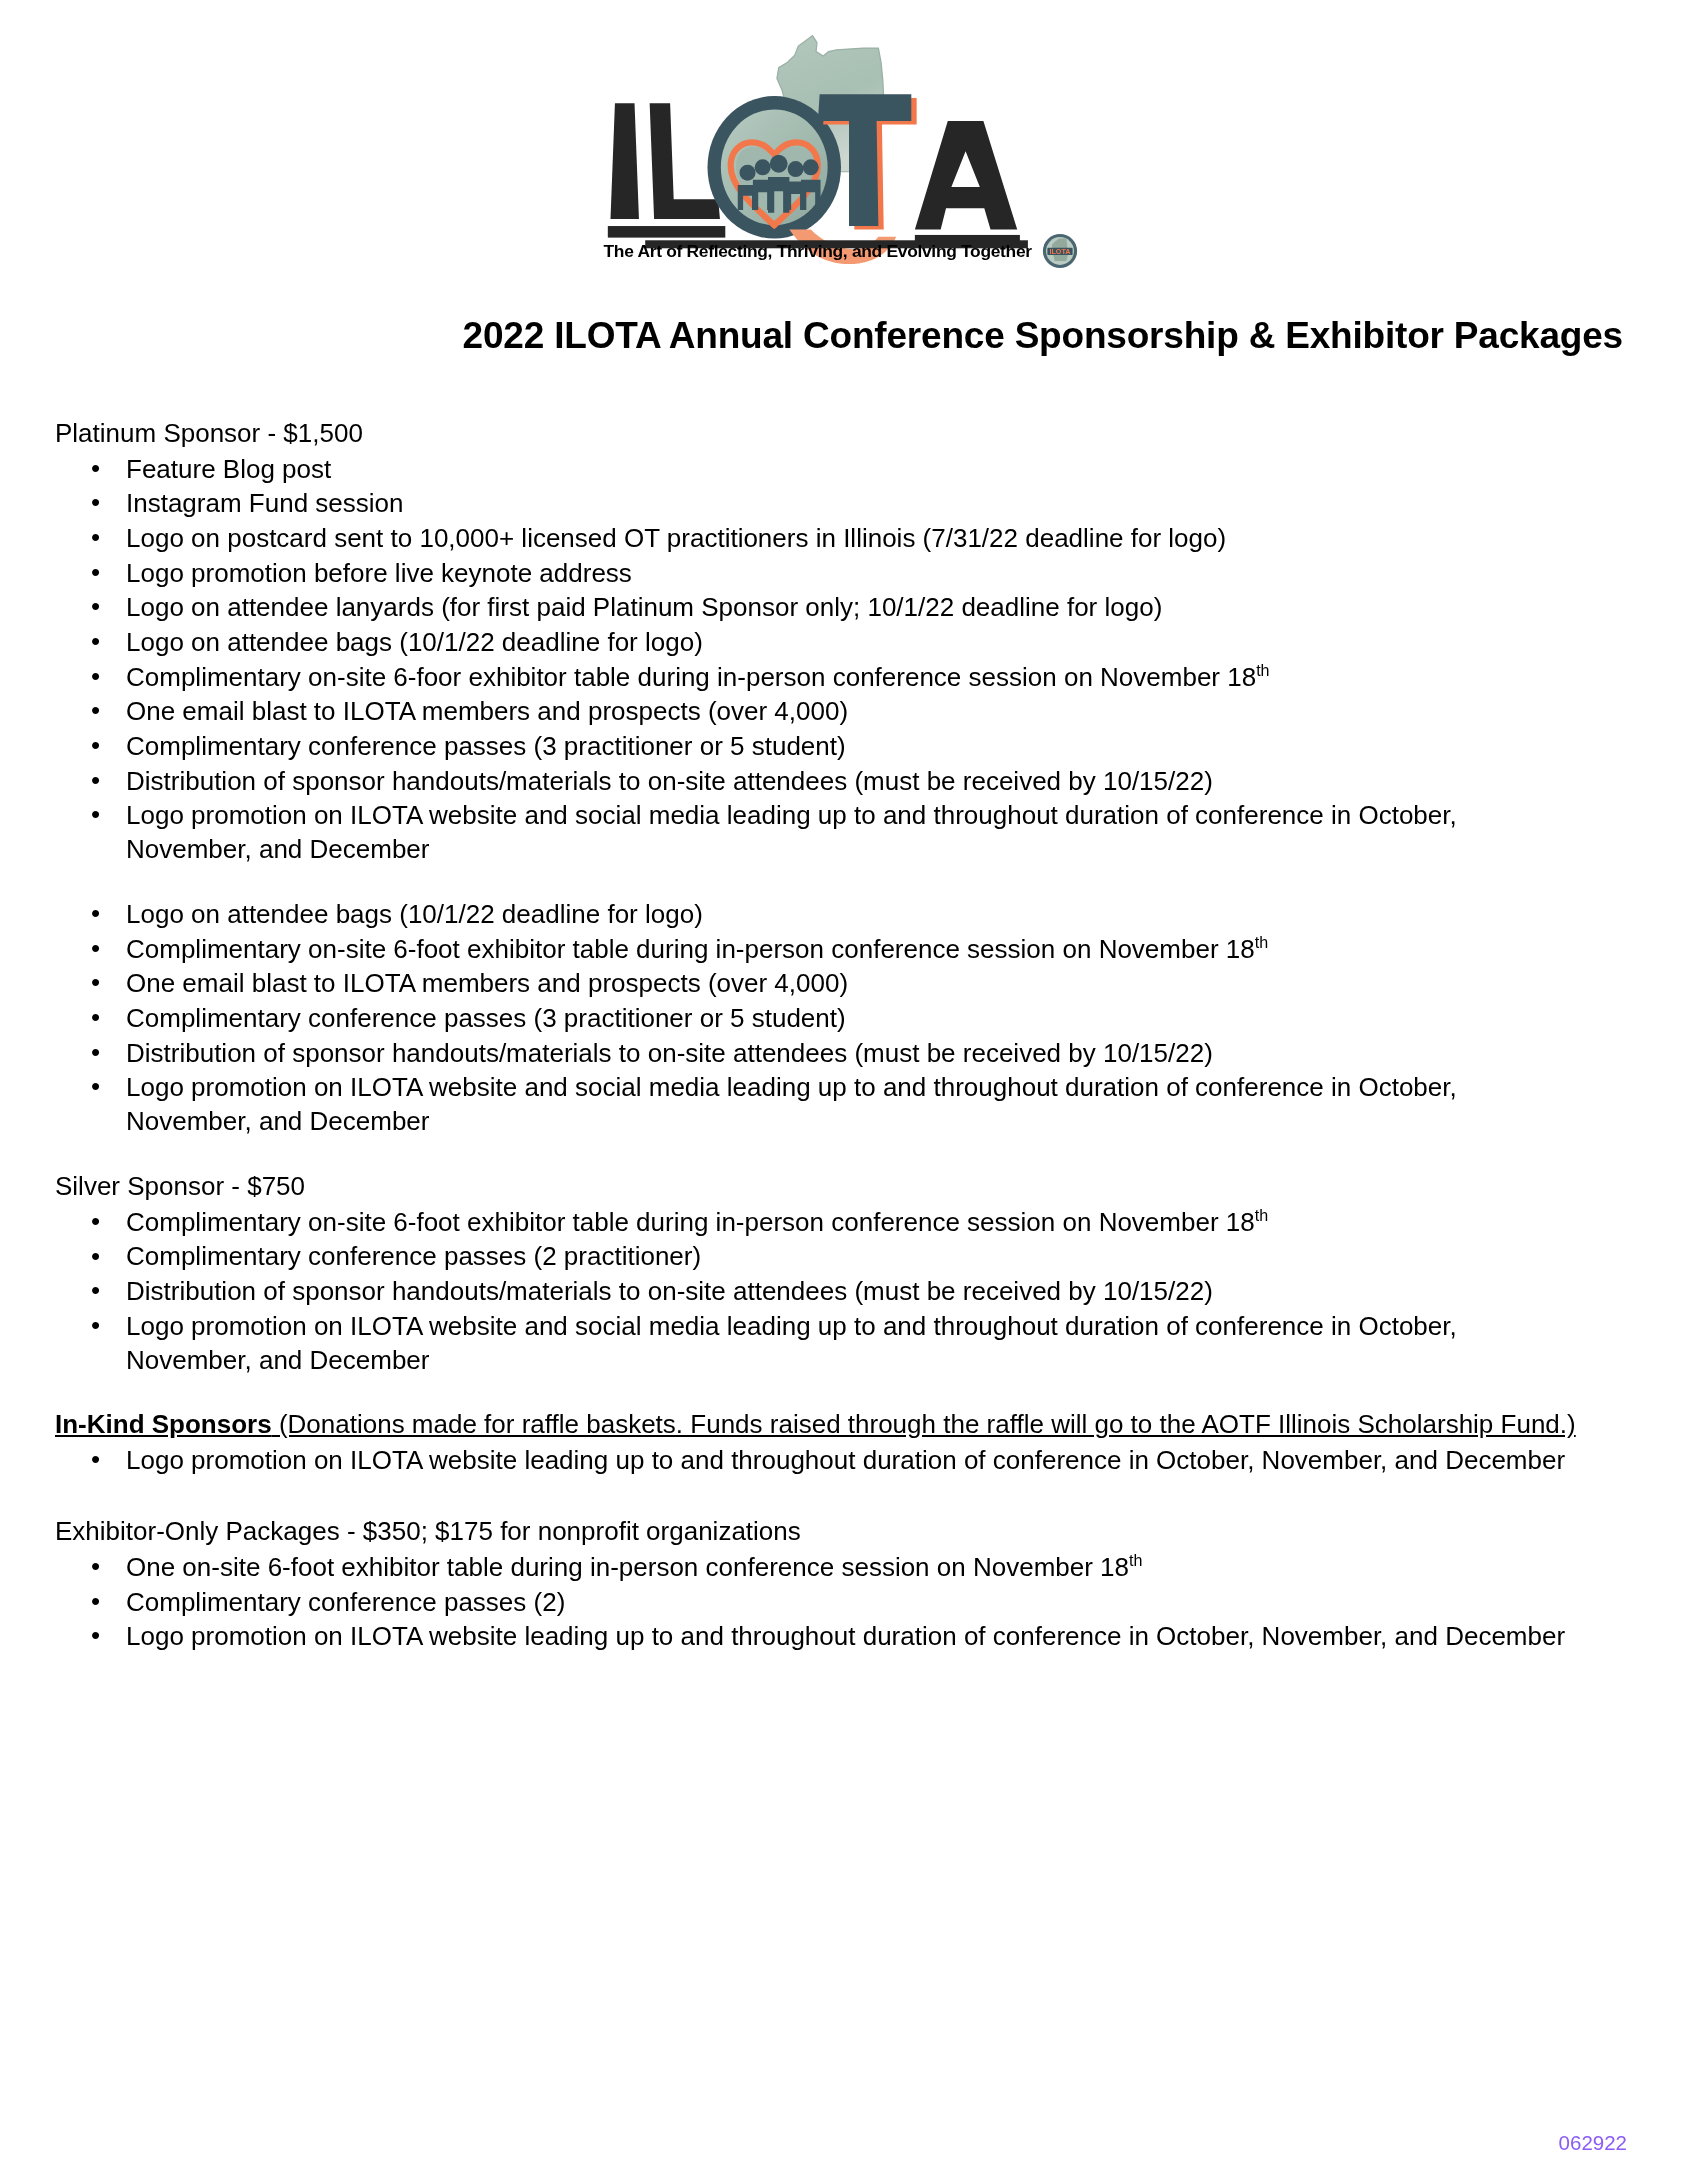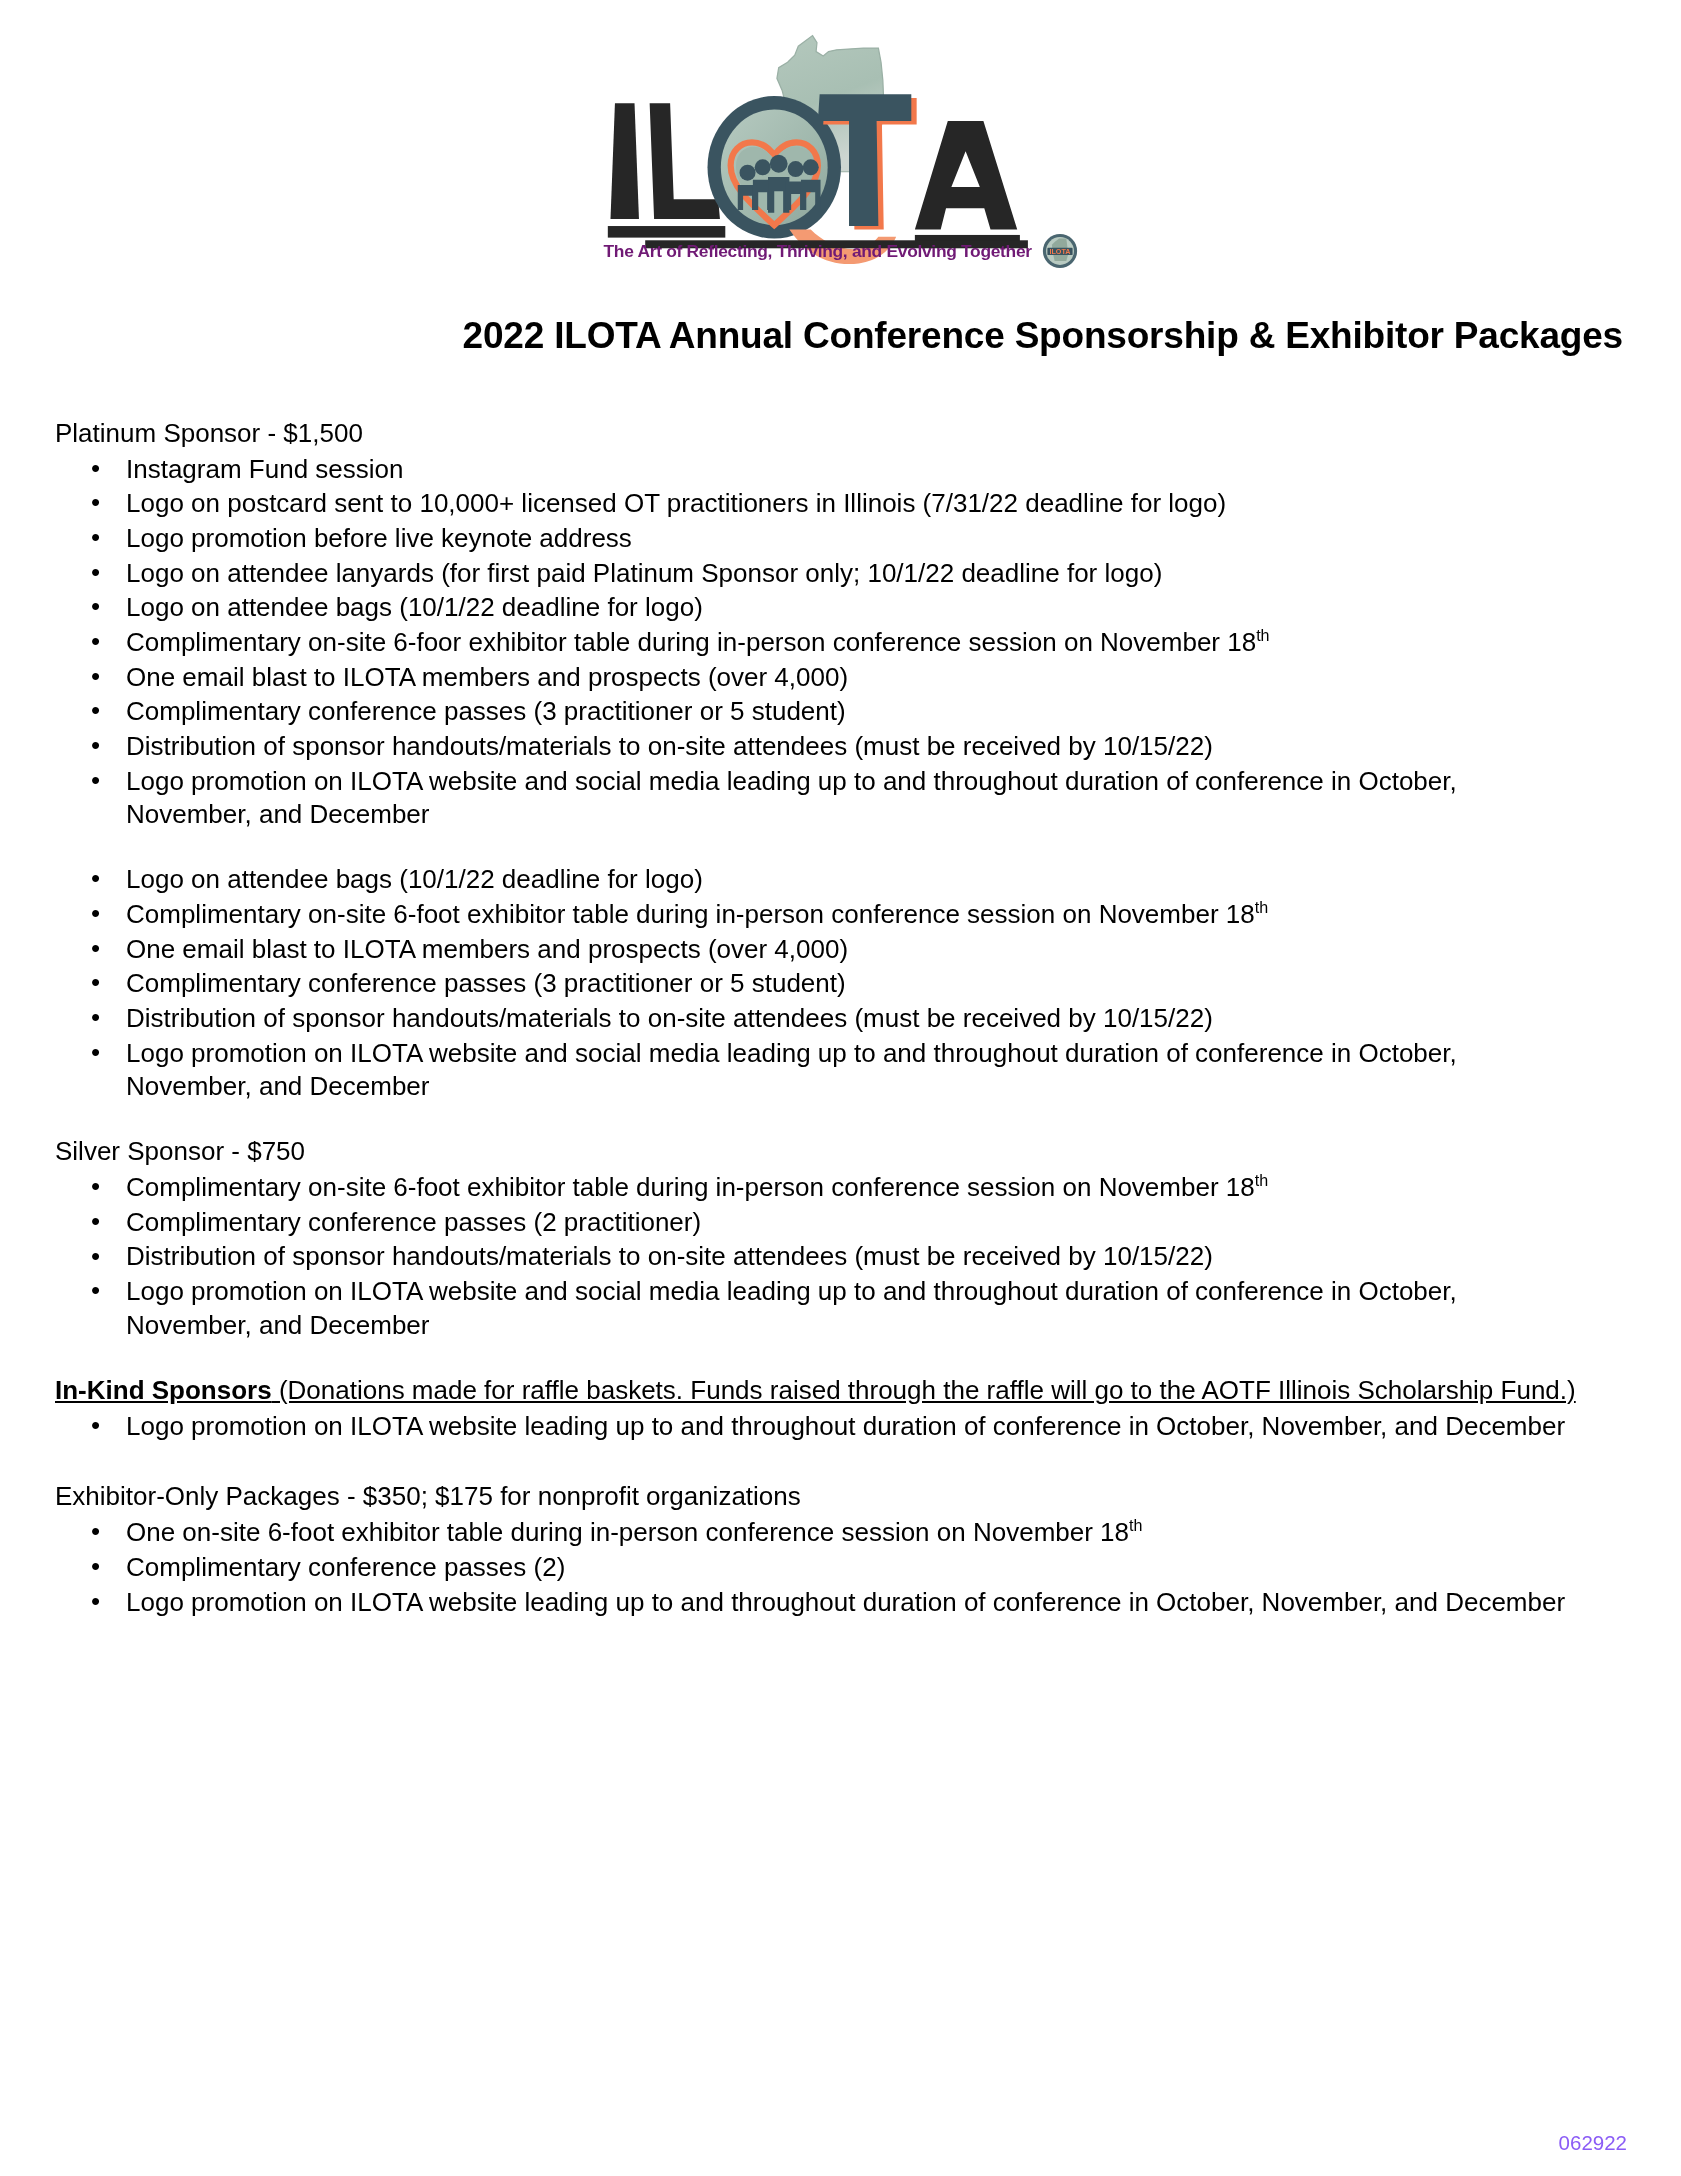--- a/index.html
+++ b/index.html
@@ -195,39 +195,40 @@
         </g>
         <rect x="393" y="246" width="118" height="11" fill="#262626"></rect>
 
         <path d="M252 240 C272 270 300 282 330 278 C352 275 366 262 372 248
                  L352 248 C346 256 336 262 324 262 C306 262 288 252 276 240 Z" fill="#f49a72"></path>
 
         <rect x="90" y="252" width="430" height="9" fill="#262626"></rect>
       </svg>
 
       <div style="position:absolute; left:0; top:217px; width:552px; display:flex; align-items:center; justify-content:center; gap:10.7px;">
-        <div style="font-size:17.4px; font-weight:bold; letter-spacing:-0.3px; color:#701a75; white-space:nowrap; font-family:'Liberation Sans', sans-serif;">The Art of Reflecting, Thriving, and Evolving Together</div>
+        <div style="font-size:17.4px; font-weight:bold; letter-spacing:-0.3px; color:#000000; white-space:nowrap; font-family:'Liberation Sans', sans-serif;">The Art of Reflecting, Thriving, and Evolving Together</div>
         <svg width="36" height="36" viewBox="0 0 40 40">
           <circle cx="20" cy="20" r="19" fill="#4a6670"></circle>
           <circle cx="20" cy="20" r="15.5" fill="#b9cbc2"></circle>
           <path d="M19 6 L27 6 L28 14 L29 24 L27 31 L14 31 L12 22 L11 13 L14 10 Z" fill="#8ba395" opacity="0.85"></path>
           <rect x="6" y="16.5" width="28" height="8" rx="1" fill="#3a5460"></rect>
           <text x="20" y="23.2" font-family="'Liberation Sans', sans-serif" font-size="8" font-weight="bold" text-anchor="middle" fill="#f2784b">ILOTA</text>
         </svg>
       </div>
     </div>
   </div>
 
   <h1 class="doc-title">2022 ILOTA Annual Conference Sponsorship &amp; Exhibitor Packages</h1>
 
   <div class="content">
 
     <div class="section">
       <div class="section-heading">Platinum Sponsor - $1,500</div>
       <ul class="bullets">
+        <li><span>Feature Blog post</span></li>
         <li><span>Instagram Fund session</span></li>
         <li><span>Logo on postcard sent to 10,000+ licensed OT practitioners in Illinois (7/31/22 deadline for logo)</span></li>
         <li><span>Logo promotion before live keynote address</span></li>
         <li><span>Logo on attendee lanyards (for first paid Platinum Sponsor only; 10/1/22 deadline for logo)</span></li>
         <li><span>Logo on attendee bags (10/1/22 deadline for logo)</span></li>
         <li><span>Complimentary on-site 6-foor exhibitor table during in-person conference session on November 18</span><sup class="sup">th</sup></li>
         <li><span>One email blast to ILOTA members and prospects (over 4,000)</span></li>
         <li><span>Complimentary conference passes (3 practitioner or 5 student)</span></li>
         <li><span>Distribution of sponsor handouts/materials to on-site attendees (must be received by 10/15/22)</span></li>
         <li><span>Logo promotion on ILOTA website and social media leading up to and throughout duration of conference in October, November, and December</span></li>

